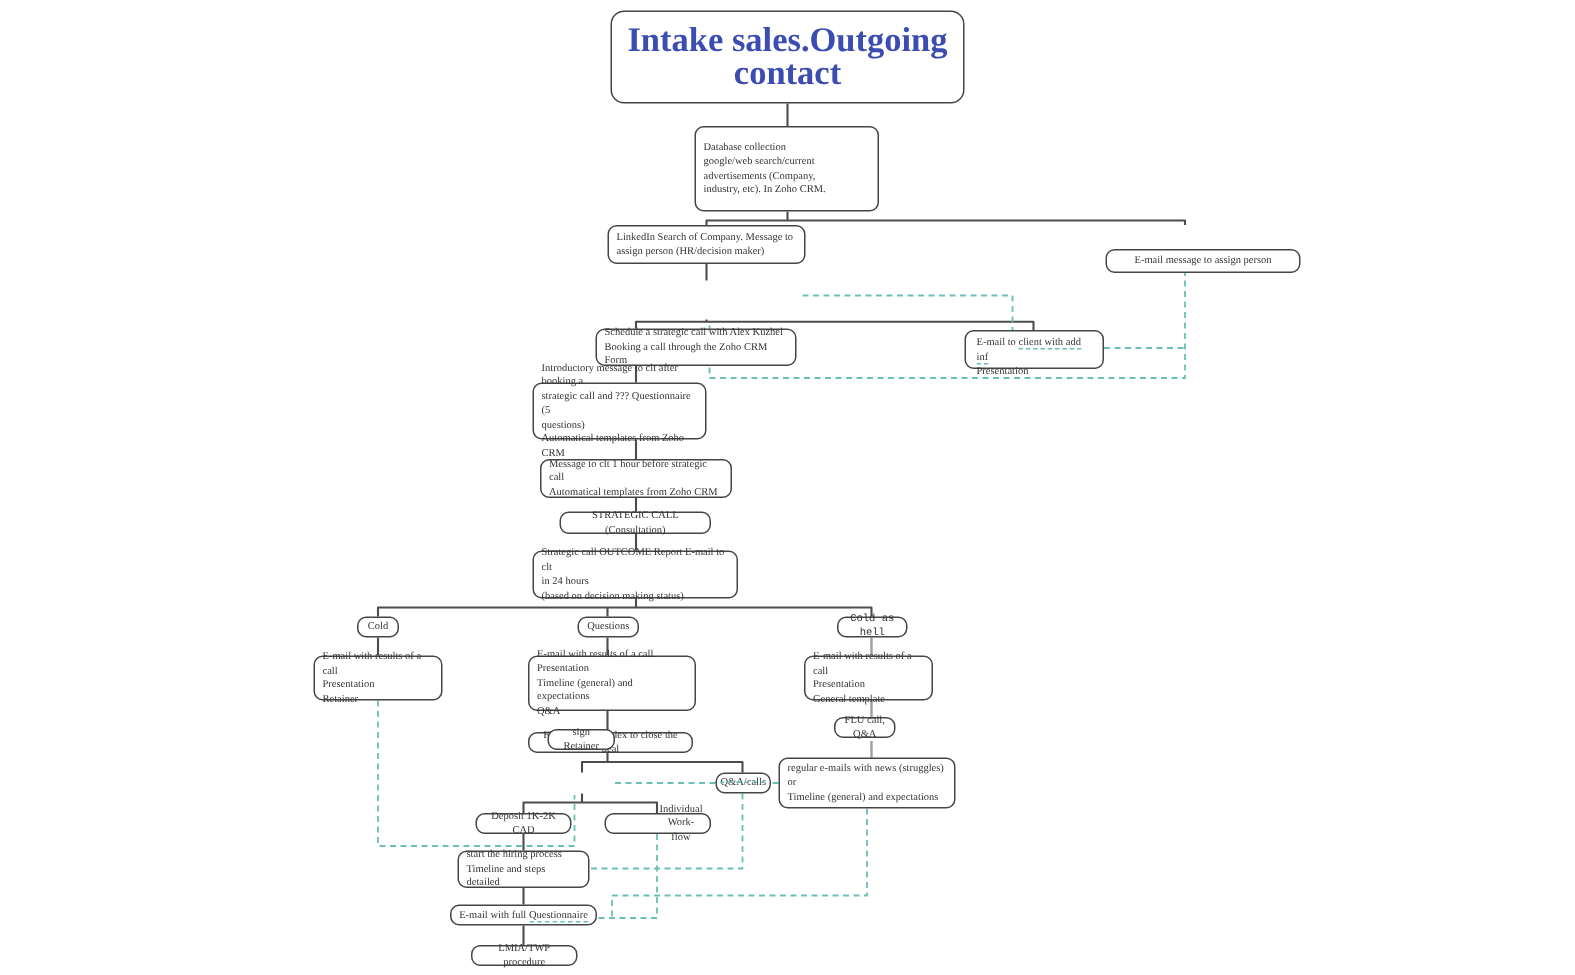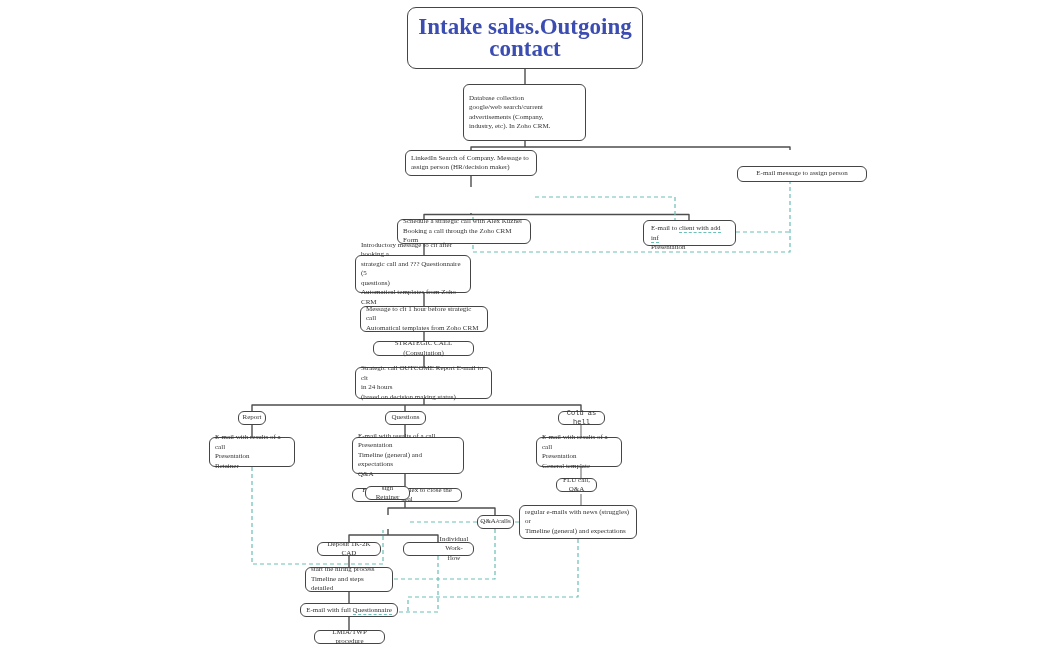--- a/index.html
+++ b/index.html
@@ -102,21 +102,21 @@
 
   <div class="node" style="left:360px;top:306px;width:128px;height:26px;">Message to clt 1 hour before strategic call
 Automatical templates from Zoho CRM</div>
 
   <div class="node center" style="left:373px;top:341px;width:101px;height:15px;">STRATEGIC CALL (Consultation)</div>
 
   <div class="node" style="left:355px;top:367px;width:137px;height:32px;">Strategic call OUTCOME Report E-mail to clt
 in 24 hours
 (based on decision making status)</div>
 
-  <div class="node center" style="left:238px;top:411px;width:28px;height:14px;">Report</div>
+  <div class="node center" style="left:238px;top:411px;width:28px;height:14px;">Cold</div>
 
   <div class="node center" style="left:385px;top:411px;width:41px;height:14px;">Questions</div>
 
   <div class="node center" style="left:558px;top:411px;width:47px;height:14px;font-family:Liberation Mono, monospace;">Cold as hell</div>
 
   <div class="node" style="left:209px;top:437px;width:86px;height:30px;">E-mail with results of a call
 Presentation
 Retainer</div>
 
   <div class="node" style="left:352px;top:437px;width:112px;height:37px;">E-mail with results of a call

